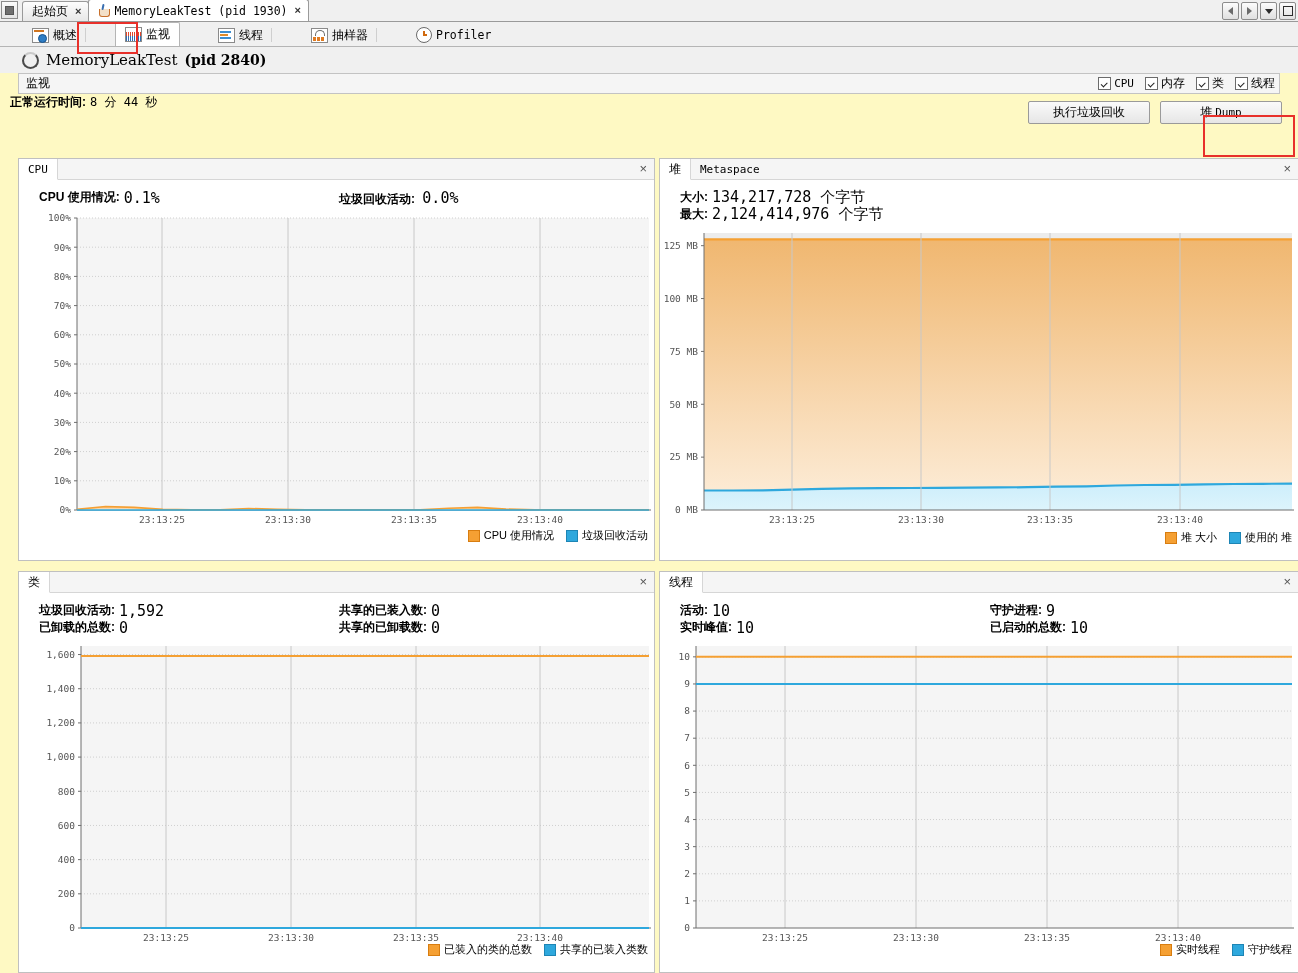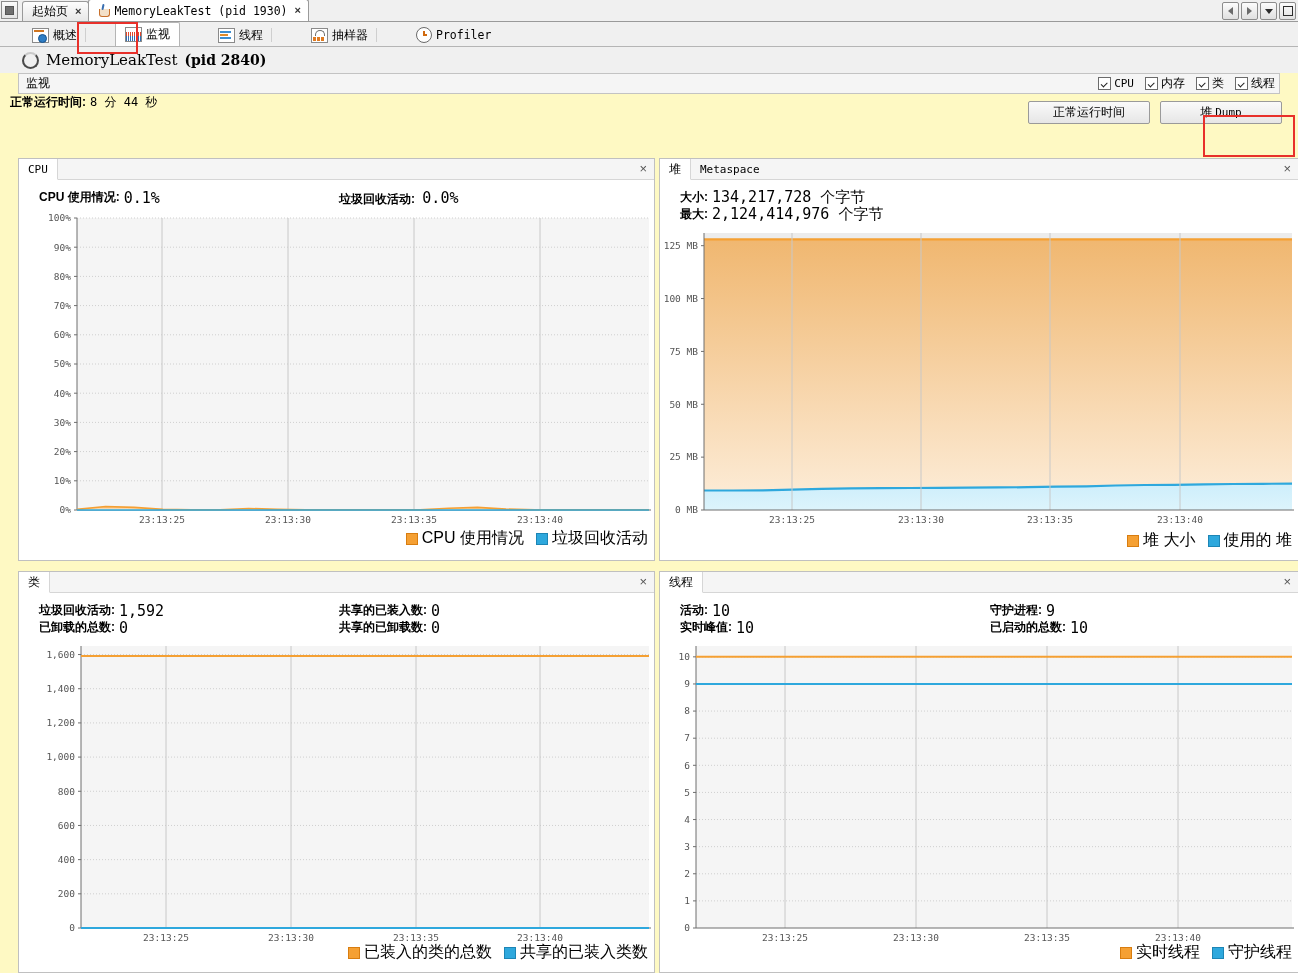--- a/index.html
+++ b/index.html
@@ -113,21 +113,21 @@
 
   .pstats{padding:9px 0 4px 20px;position:relative;}
   .srow{display:flex;height:17px;align-items:center;}
   .sk{font-weight:bold;font-size:12px;}
   .sv{font-family:"DejaVu Sans Mono","Liberation Mono",monospace;font-size:15px;margin-left:4px;}
   .scol2{position:absolute;left:320px;top:9px;}
   .scol2t{position:absolute;left:330px;top:9px;}
 
   
   .chartwrap{position:relative;}
-  .legend{position:absolute;right:6px;display:flex;gap:12px;align-items:flex-end;font-size:16px;}
+  .legend{position:absolute;right:6px;display:flex;gap:12px;align-items:flex-end;font-size:11px;}
   .legend .it{display:flex;align-items:center;gap:4px;}
   .swatch{width:10px;height:10px;border:1px solid #999;flex:none;}
   .sw-orange{background:#f5a033;border-color:#d87d10;}
   .sw-blue{background:#2ea8dd;border-color:#1d85b5;}
   svg{display:block;}
   .axlabel{font-family:"DejaVu Sans Mono","Liberation Mono",monospace;font-size:9.5px;fill:#555;}
   .gridline{stroke:#cfcfcf;stroke-width:1;stroke-dasharray:1 2;}
   .vline{stroke:#c8c8c8;stroke-width:1;}
   .axis{stroke:#6e6e6e;stroke-width:1;}
 </style>
@@ -227,21 +227,21 @@
         <span>线程</span>
       </label>
     </div>
   </div>
 
   <div class="uprow">
     <span class="uplabel">正常运行时间:</span>
     <span class="upval" style="margin-left:4px;">8 分 44 秒</span>
     <div class="btns">
       <div class="btn">
-        <span>正常运行时间</span>
+        <span>执行垃圾回收</span>
       </div>
       <div class="btn">
         <span>堆</span>
         <span class="mono">Dump</span>
       </div>
     </div>
   </div>
   <div class="redbox" style="left:1203px;top:115px;width:88px;height:38px;"></div>
 
   <div class="grid">

